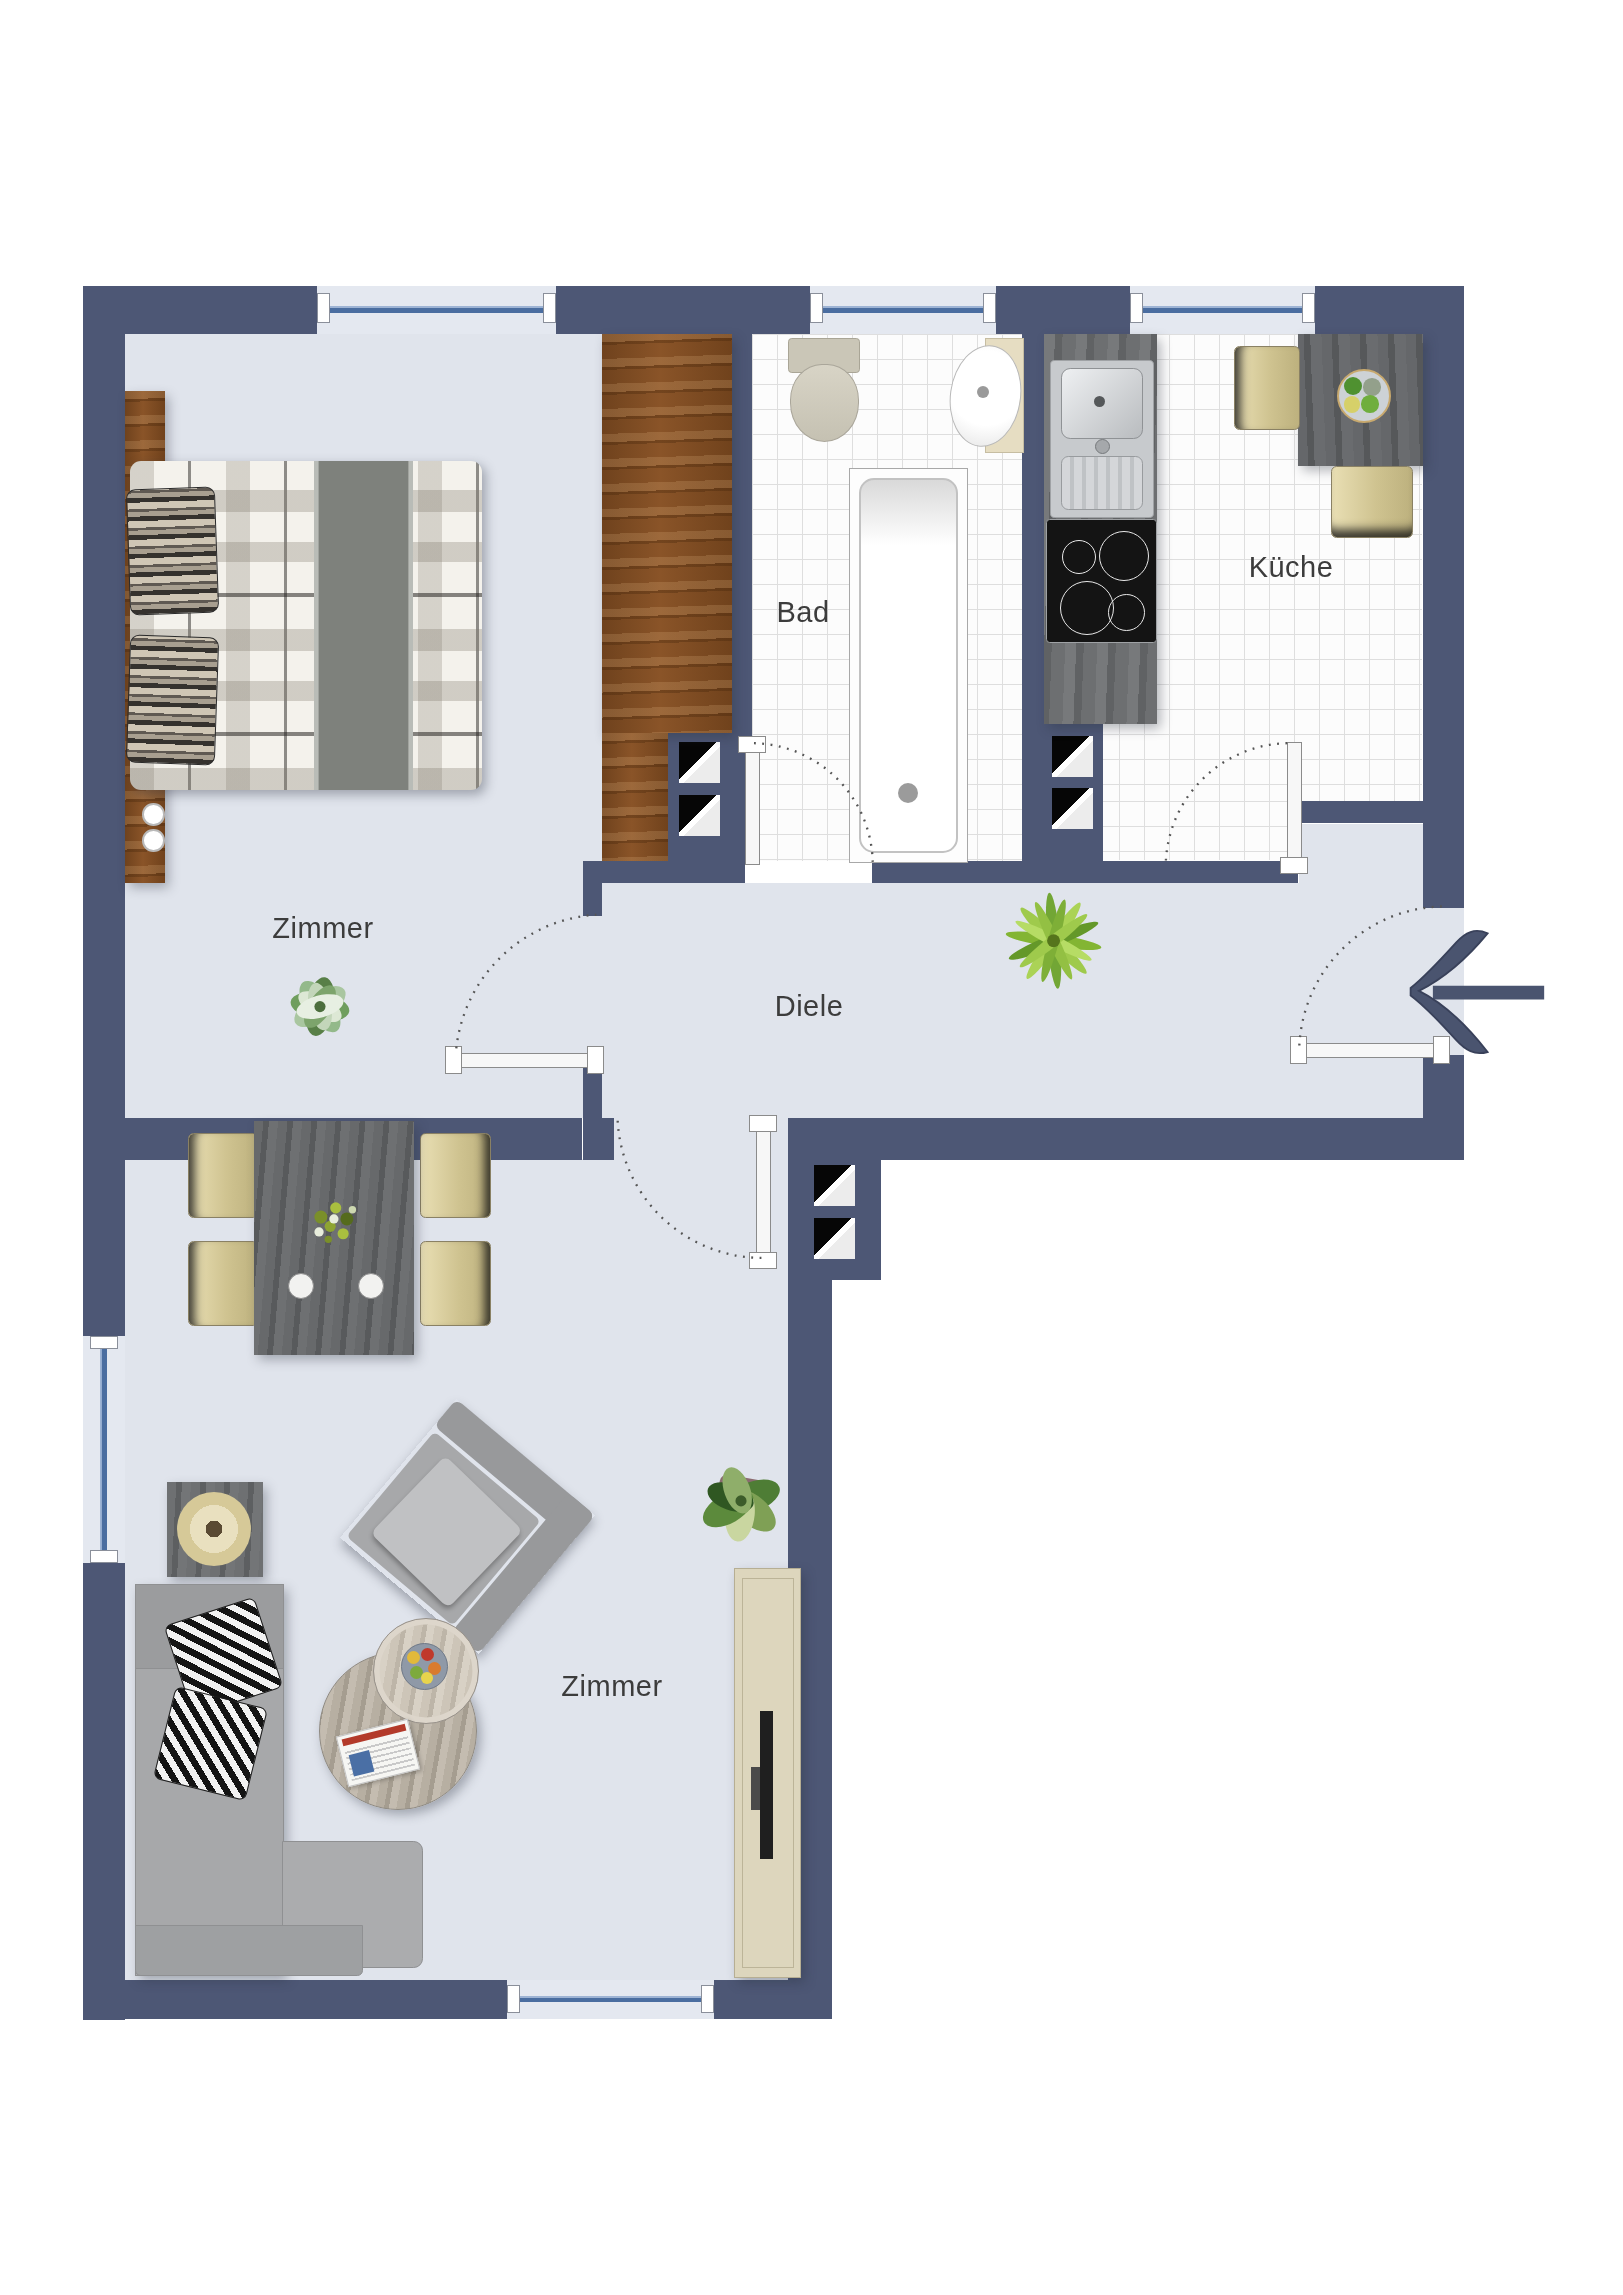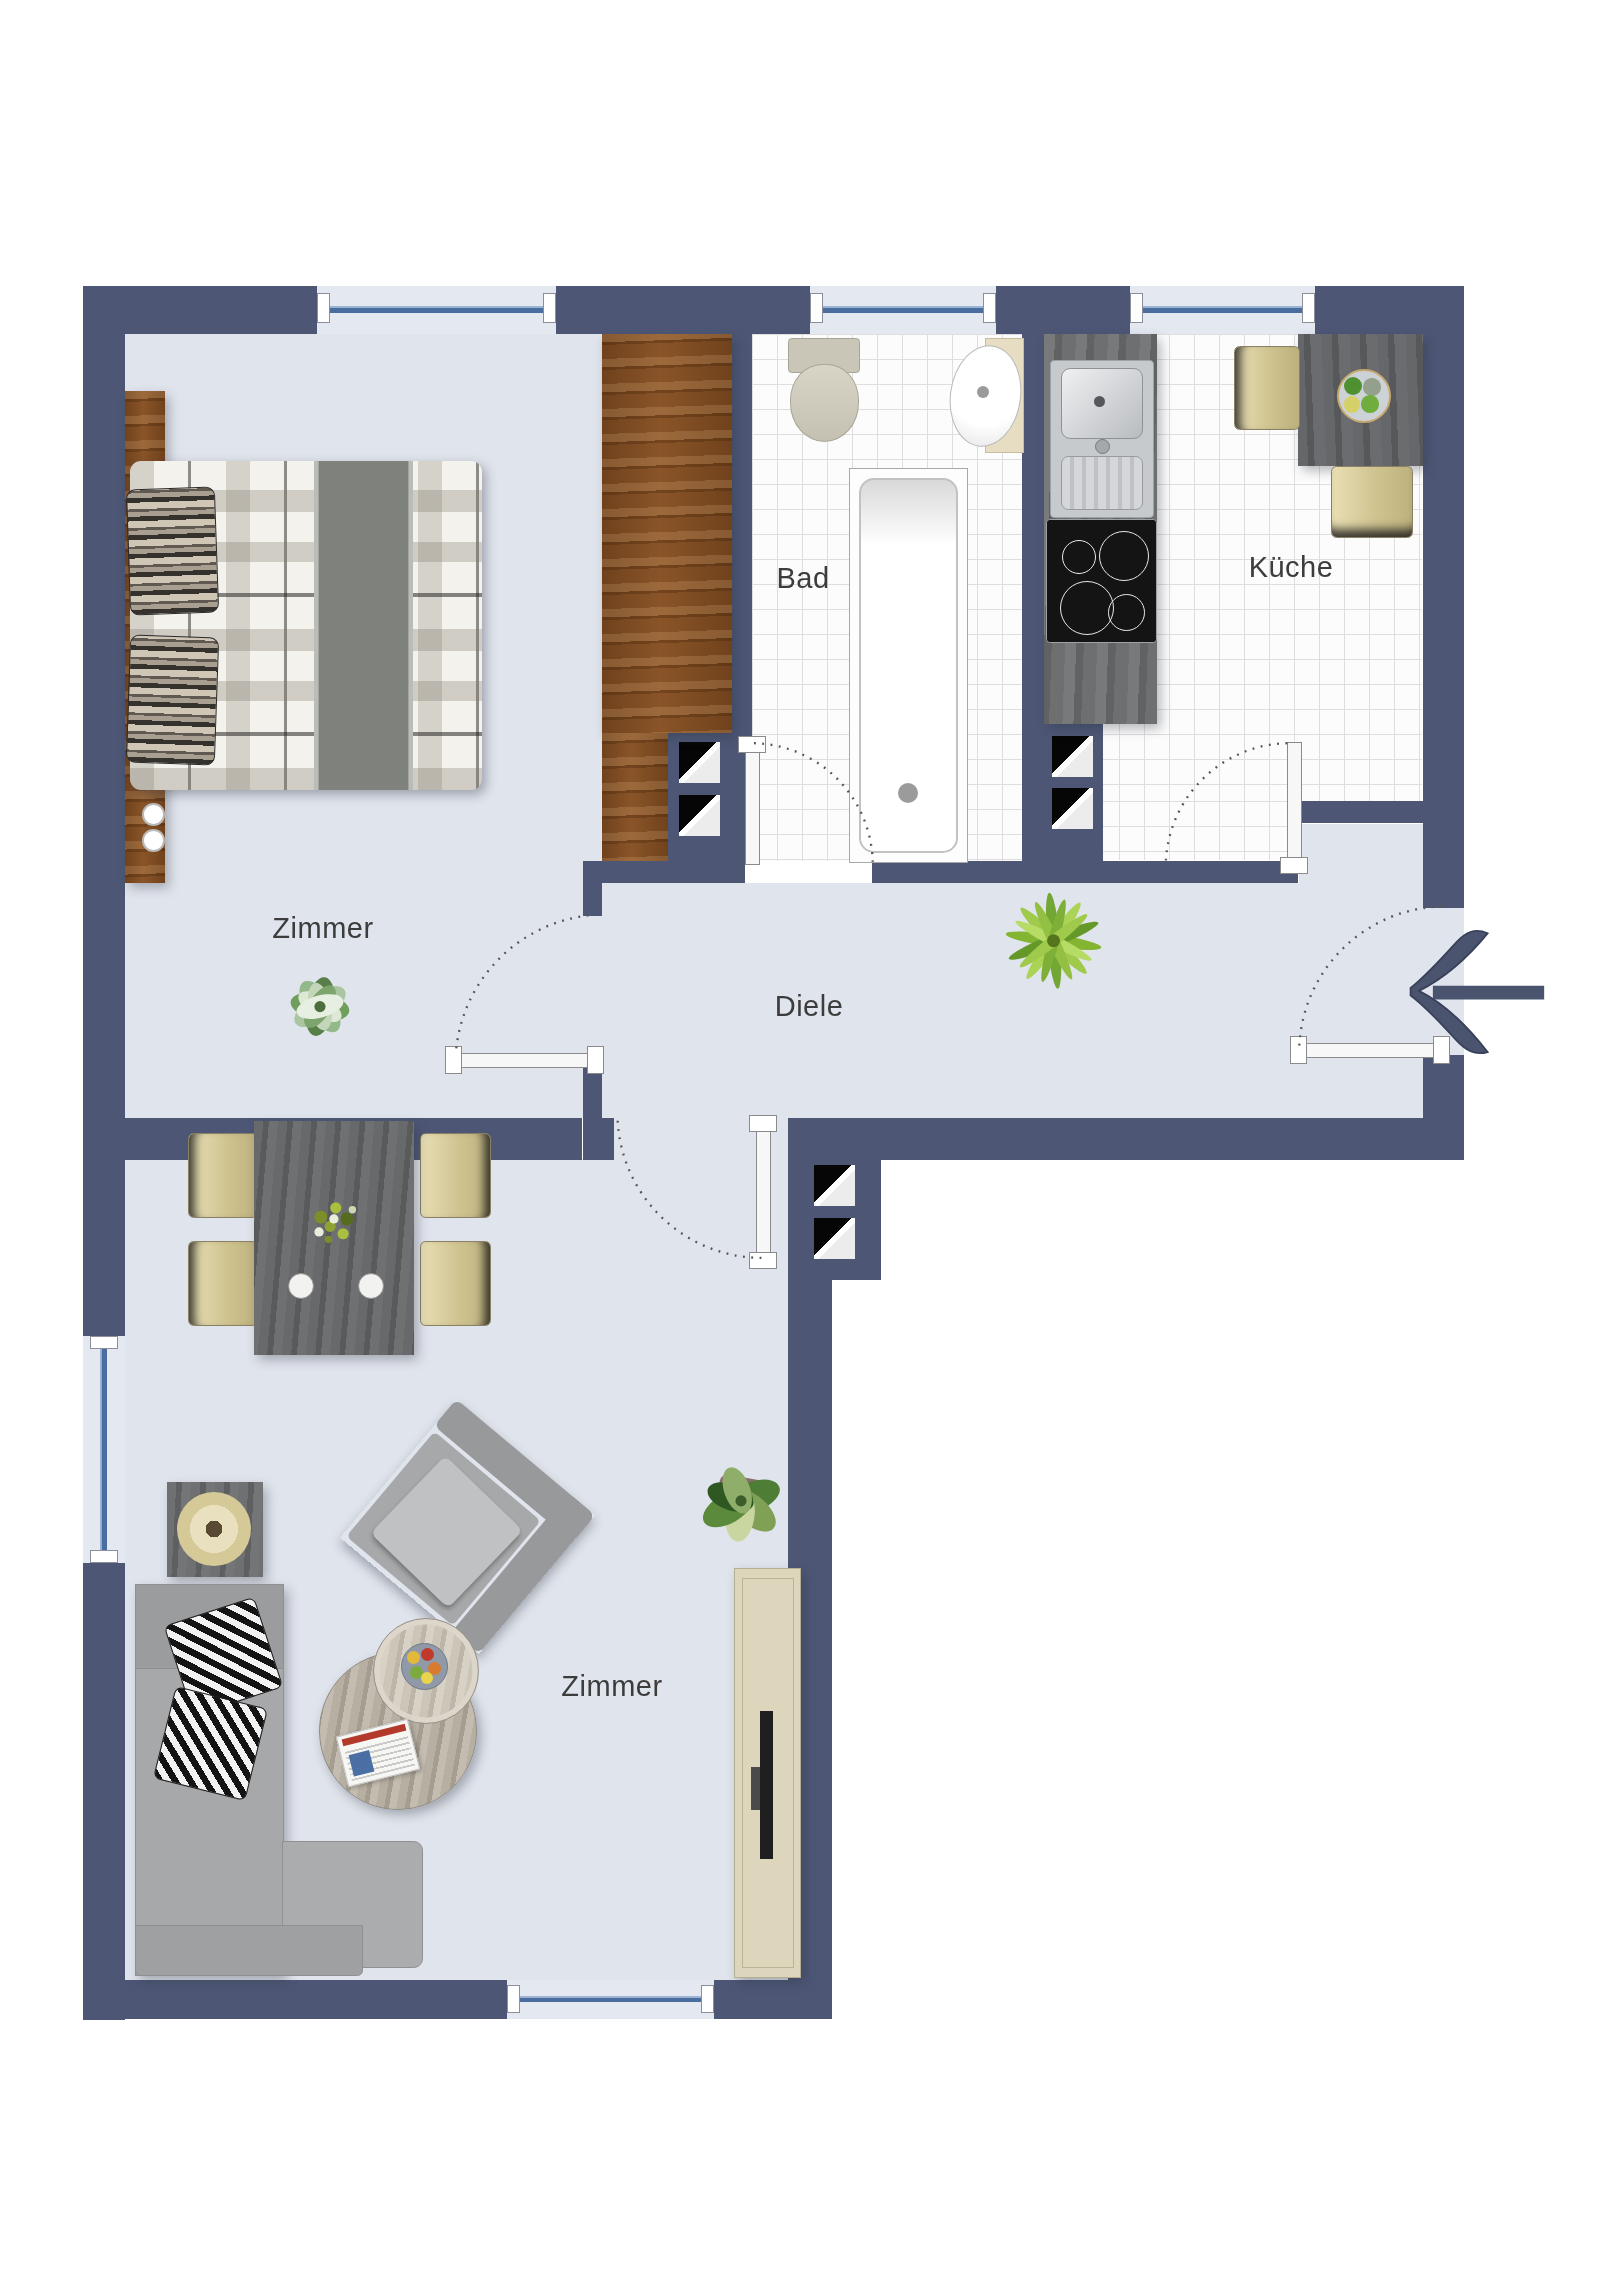--- a/index.html
+++ b/index.html
@@ -301,19 +301,19 @@
       <circle cx="-4" cy="4" r="6" fill="#8ea432"></circle>
       <circle cx="10" cy="12" r="6" fill="#a9bf3f"></circle>
       <circle cx="-16" cy="10" r="5" fill="#e8eddc"></circle>
       <circle cx="0" cy="-4" r="5" fill="#e8eddc"></circle>
       <circle cx="20" cy="-14" r="4" fill="#cdd8b0"></circle>
       <circle cx="-6" cy="18" r="4" fill="#7a8f2a"></circle>
     </g>
   </svg>
 
   <div class="room-label" style="left:323px;top:928px">Zimmer</div>
-  <div class="room-label" style="left:803px;top:578px">Bad</div>
+  <div class="room-label" style="left:803px;top:612px">Bad</div>
   <div class="room-label" style="left:1291px;top:567px">Küche</div>
   <div class="room-label" style="left:809px;top:1006px">Diele</div>
   <div class="room-label" style="left:612px;top:1686px">Zimmer</div>
 
 </div>
 
 
 </body></html>

